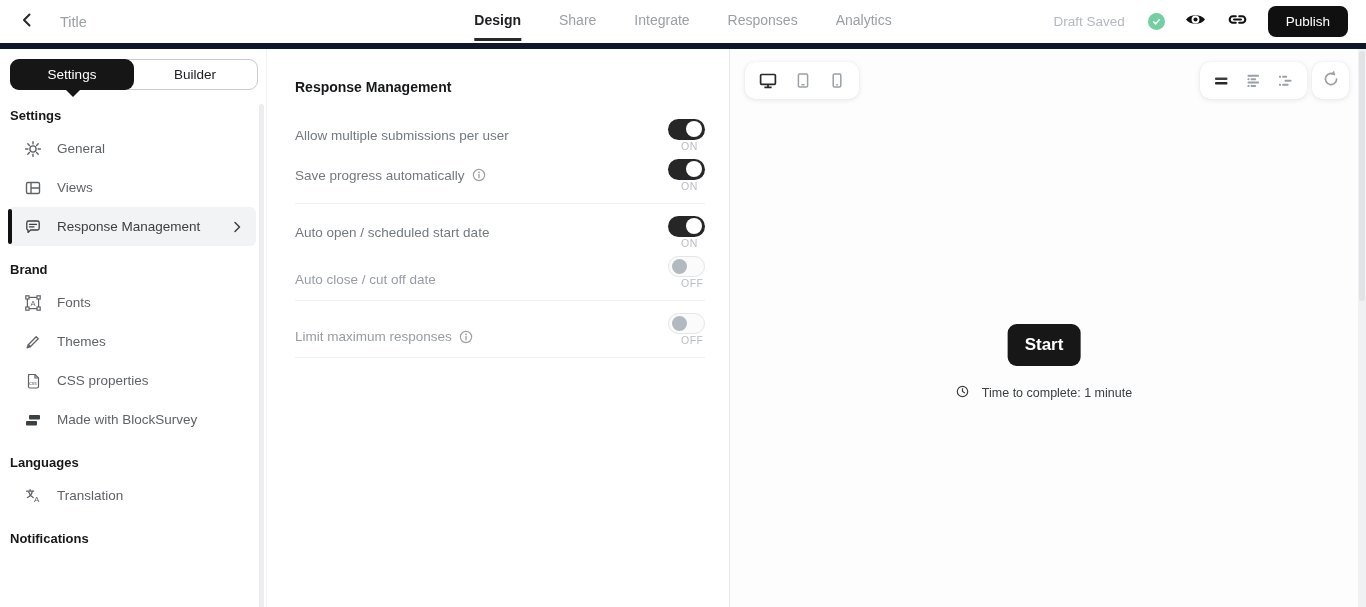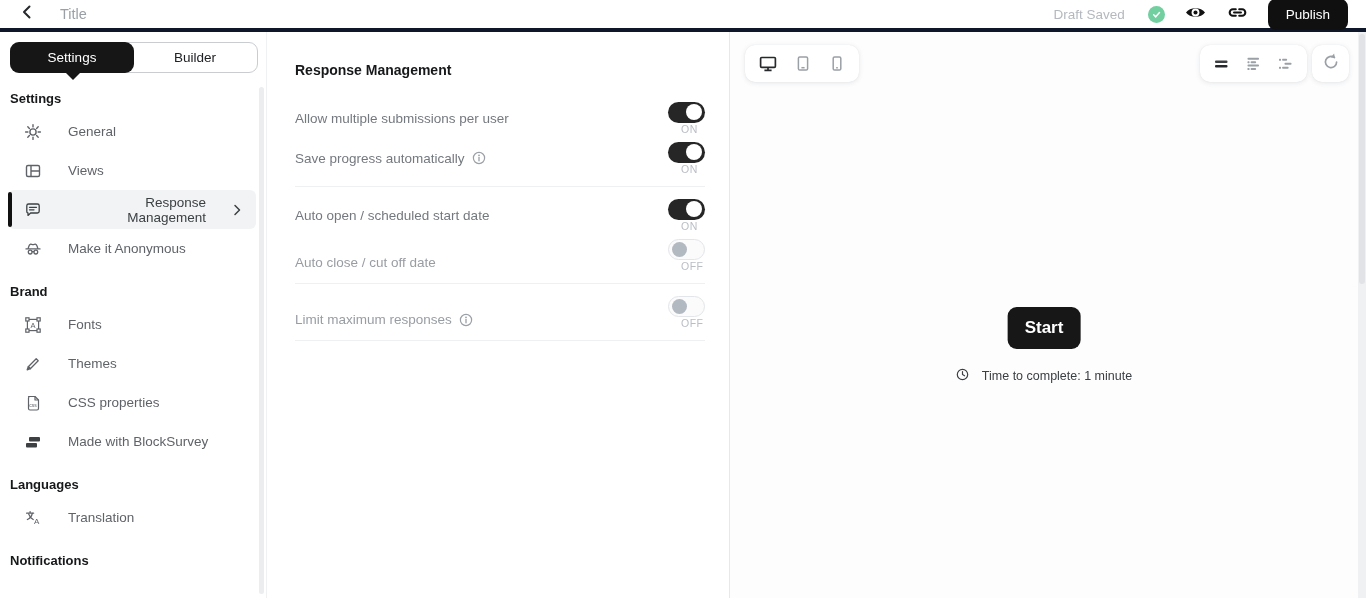--- a/index.html
+++ b/index.html
@@ -1,20 +1,20 @@
 <!DOCTYPE html>
 <html><head>
 <meta charset="utf-8">
 <style>
   * { box-sizing: border-box; margin: 0; padding: 0; }
   html,body { width:1366px; height:607px; overflow:hidden; }
   body { font-family:"Liberation Sans", sans-serif; background:#fff; color:#202124; }
 
   
-  .topbar { height:32px; display:flex; align-items:center; padding:0 18px; border-bottom:4px solid #0f172a; position:relative; background:#fff; }
+  .topbar { height:49px; display:flex; align-items:center; padding:0 18px; border-bottom:6px solid #0f172a; position:relative; background:#fff; }
   .back-btn { display:flex; align-items:center; cursor:pointer; }
   .doc-title { color:#9aa0a6; font-size:14.5px; margin-left:24px; }
   .tabs { position:absolute; left:50%; transform:translateX(-50%); top:0; height:41px; display:flex; gap:38px; }
   .tab { display:flex; align-items:center; font-size:14px; color:#9aa0a6; height:100%; border-bottom:3px solid transparent; padding-top:2px; cursor:pointer; }
   .tab.active { color:#202124; font-weight:700; border-bottom-color:#26282b; }
   .topbar-right { margin-left:auto; display:flex; align-items:center; gap:19px; }
   .draft { display:flex; align-items:center; gap:23px; color:#b4b9bf; font-size:13.5px; }
   .check-badge { width:17px; height:17px; border-radius:50%; background:#72cfa0; display:flex; align-items:center; justify-content:center; }
   .icon-btn { display:flex; align-items:center; cursor:pointer; }
   .publish-btn { background:#101010; color:#fff; border:none; border-radius:8px; padding:8px 18px; font-size:13.5px; font-family:inherit; cursor:pointer;text-align:center; }
@@ -23,21 +23,21 @@
   .main { display:flex; height:566px; }
 
   
   .sidebar { width:267px; position:relative; border-right:1px solid #f0f1f2; padding-top:10px; overflow:hidden; }
   .seg { margin-left:10px; width:248px; height:31px; display:flex; border:1px solid #c9ccd1; border-radius:9px; position:relative; background:#fff; }
   .seg-half { flex:1; display:flex; align-items:center; justify-content:center; font-size:13.5px; cursor:pointer; color:#202124; }
   .seg-half.active { background:#161616; color:#fff; border-radius:9px; margin:-1px; position:relative; }
   .seg-pointer { position:absolute; left:56px; bottom:-7px; width:0; height:0; border-left:7px solid transparent; border-right:7px solid transparent; border-top:7px solid #161616; }
   .side-heading { font-weight:700; font-size:13px; color:#17181a; padding-left:10px; margin:16px 0 6px; line-height:15px; }
   .side-heading.first { margin-top:18px; }
-  .side-item { height:39px; display:flex; align-items:center; gap:26px; padding-left:16px; margin:0 10px 0 8px; color:#5f6368; font-size:13.5px; border-radius:6px; cursor:pointer; position:relative;text-align:right; }
+  .side-item { height:39px; display:flex; align-items:center; gap:15px; padding-left:16px; margin:0 10px 0 8px; color:#5f6368; font-size:13.5px; border-radius:6px; cursor:pointer; position:relative;text-align:right; }
   .side-item .sicon { display:flex; align-items:center; width:18px; justify-content:center; }
   .side-item.selected { background:#f1f3f4; color:#3c4043; }
   .side-item.selected::before { content:""; position:absolute; left:0; top:2px; bottom:2px; width:4px; background:#111; border-radius:3px; }
   .side-item .chev-right { margin-left:auto; margin-right:14px; display:flex; align-items:center; }
   .side-scroll { position:absolute; right:2px; top:55px; bottom:4px; width:5px; border-radius:3px; background:#ebedee; }
 
   
   .panel { width:463px; border-right:1px solid #e6e8ea; padding:30px 24px 0 28px; background:#fff; }
   .panel-heading { font-size:14px; font-weight:700; color:#17181a; margin-bottom:20px; }
   .trow { display:flex; align-items:center; justify-content:space-between; min-height:40px; }
@@ -76,20 +76,27 @@
 <div class="topbar">
   <span class="back-btn">
     <span>
       <svg width="18" height="18" viewBox="0 0 18 18">
           <path d="M11.5 3.5 L6 9 L11.5 14.5" fill="none" stroke="#26282b" stroke-width="2" stroke-linecap="round" stroke-linejoin="round"></path>
         </svg>
     </span>
   </span>
   <span class="doc-title">Title</span>
 
+  <div class="tabs">
+    <div class="tab active">Design</div>
+    <div class="tab">Share</div>
+    <div class="tab">Integrate</div>
+    <div class="tab">Responses</div>
+    <div class="tab">Analytics</div>
+  </div>
 
   <div class="topbar-right">
     <span class="draft">
       <span>Draft Saved</span>
       <span class="check-badge">
         <svg width="11" height="11" viewBox="0 0 14 14">
             <path d="M3.4 7.4 L6 10 L10.8 4.6" fill="none" stroke="#fff" stroke-width="1.9" stroke-linecap="round" stroke-linejoin="round"></path>
           </svg>
       </span>
     </span>
@@ -156,32 +163,20 @@
           </svg>
       </span>
       <span>Response Management</span>
       <span class="chev-right">
         <svg width="10" height="12" viewBox="0 0 10 12">
             <path d="M3 1.5 L7.5 6 L3 10.5" fill="none" stroke="#3c4043" stroke-width="1.5" stroke-linecap="round" stroke-linejoin="round"></path>
           </svg>
       </span>
     </div>
 
-    <div class="side-item">
-      <span class="sicon">
-        <svg width="18" height="18" viewBox="0 0 18 18" fill="none" stroke="#5f6368" stroke-width="1.3" stroke-linecap="round">
-            <path d="M4.2 8.3 C4.8 6 5.6 4.3 6.6 4.1 C7.4 4 8 4.6 9 4.6 C10 4.6 10.6 4 11.4 4.1 C12.4 4.3 13.2 6 13.8 8.3"></path>
-            <path d="M2 8.9 h14"></path>
-            <circle cx="6.2" cy="12.1" r="1.9"></circle>
-            <circle cx="11.8" cy="12.1" r="1.9"></circle>
-            <path d="M8.1 11.7 h1.8"></path>
-          </svg>
-      </span>
-      <span>Make it Anonymous</span>
-    </div>
 
     <div class="side-heading">Brand</div>
 
     <div class="side-item">
       <span class="sicon">
         <svg width="18" height="18" viewBox="0 0 18 18" fill="none" stroke="#5f6368" stroke-width="1.2">
             <rect x="3.4" y="3.4" width="11.2" height="11.2"></rect>
             <rect x="1.8" y="1.8" width="3.2" height="3.2" fill="#fff"></rect>
             <rect x="13" y="1.8" width="3.2" height="3.2" fill="#fff"></rect>
             <rect x="1.8" y="13" width="3.2" height="3.2" fill="#fff"></rect>

